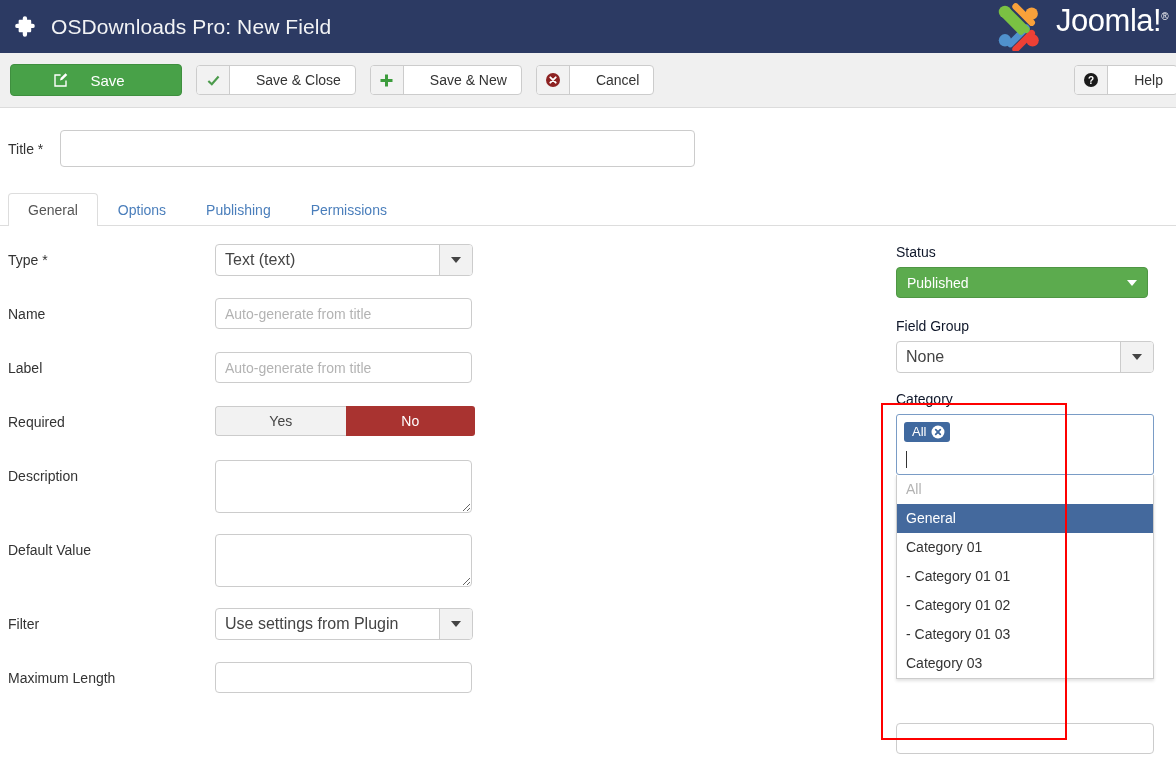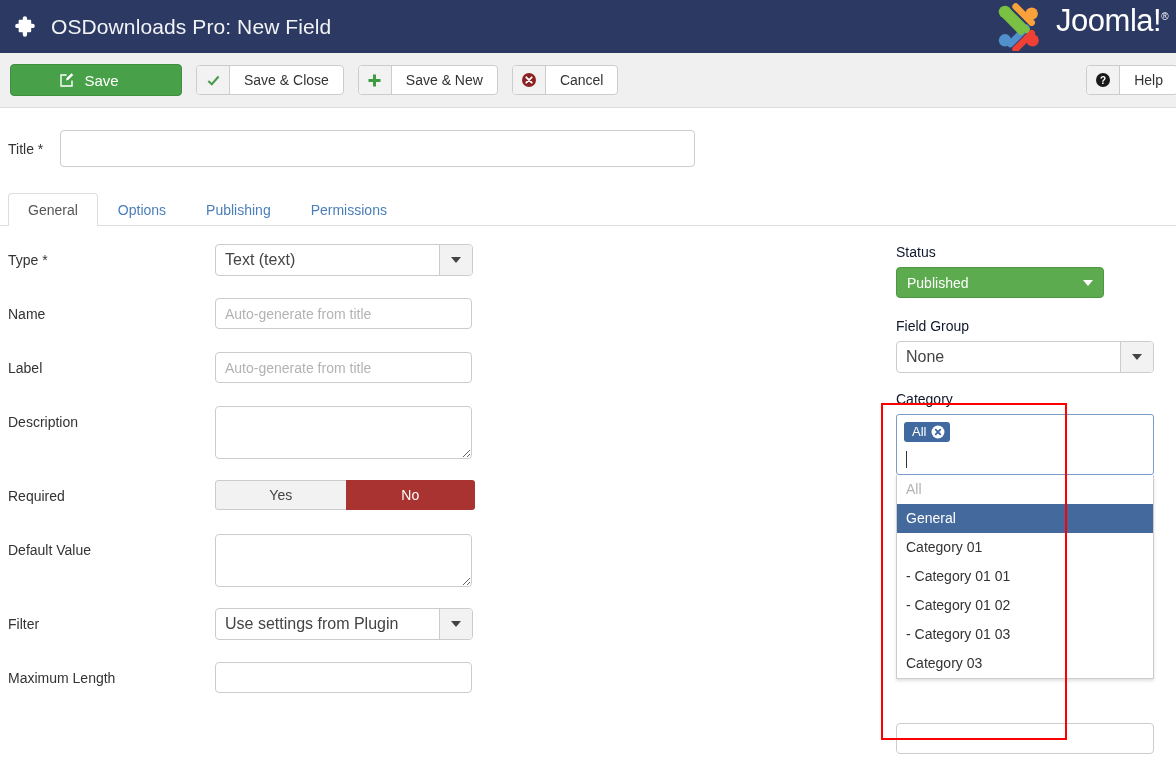--- a/index.html
+++ b/index.html
@@ -32,21 +32,21 @@
   
   #toolbar {
     height:55px; background:#f0f0f0;
     border-bottom:1px solid #dcdcdc;
     display:flex; align-items:center; padding:0 10px;
     position:relative;
   }
   .btn {
     height:30px; border:1px solid #ccc; border-radius:4px;
     background:#fff; display:inline-flex; align-items:center;
-    font-size:14px; color:#333; cursor:pointer; overflow:hidden;
+    font-size:14px; color:#333; cursor:pointer; overflow:hidden;gap:12px;
   }
   .btn .ico-cell {
     width:33px; height:100%; display:flex; align-items:center; justify-content:center;
     background:#f2f2f2; border-right:1px solid #ccc;
   }
   .btn .lbl { padding:0 14px; }
   #save-button {
     background:#48a148; border-color:#3f8f3f; color:#fff;
     width:172px; justify-content:center; margin-right:14px;
     height:32px;
@@ -121,21 +121,21 @@
     flex:1; display:flex; align-items:center; justify-content:center;
     font-size:14px; cursor:pointer;
   }
   .toggle .opt.off { background:#f2f2f2; color:#444; border:1px solid #ccc; border-right:none; border-radius:3px 0 0 3px;}
   .toggle .opt.on  { background:#a93330; color:#fff; }
 
   
   #right-col { width:296px; padding-left:16px; position:relative; }
   .side-label { font-size:14px; color:#0f172a; margin-bottom:7px; }
   #status-select {
-    width:208px; height:31px; background:#5cab4e; border:1px solid #4f9644;
+    width:252px; height:31px; background:#5cab4e; border:1px solid #4f9644;
     border-radius:4px; display:flex; align-items:center; cursor:pointer;
     padding:0 10px; color:#fff; font-size:14px; margin-bottom:20px;
   }
   #status-select .sv { flex:1; }
   .caret-white {
     width:0;height:0;border-left:5px solid transparent;border-right:5px solid transparent;
     border-top:6px solid #fff;
   }
   #field-group-select { width:258px; margin-bottom:0; }
 
@@ -284,31 +284,31 @@
     <div class="frow">
       <div class="flabel">Name</div>
       <input class="finput" type="text" placeholder="Auto-generate from title" style="">
     </div>
 
     <div class="frow">
       <div class="flabel">Label</div>
       <input class="finput" type="text" placeholder="Auto-generate from title" style="">
     </div>
 
-    <div class="frow tall">
-      <div class="flabel">Description</div>
-      <textarea class="ftextarea" style=""></textarea>
-    </div>
-
     <div class="frow">
       <div class="flabel">Required</div>
       <div class="toggle">
         <div class="opt off">Yes</div>
         <div class="opt on">No</div>
       </div>
+    </div>
+
+    <div class="frow tall">
+      <div class="flabel">Description</div>
+      <textarea class="ftextarea" style=""></textarea>
     </div>
 
     <div class="frow tall">
       <div class="flabel">Default Value</div>
       <textarea class="ftextarea" style=""></textarea>
     </div>
 
     <div class="frow">
       <div class="flabel">Filter</div>
       <div class="sel-wrap">

